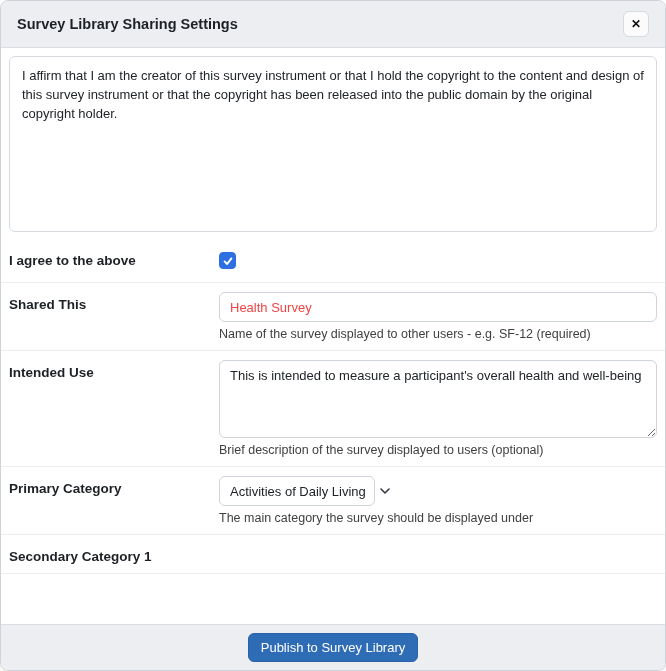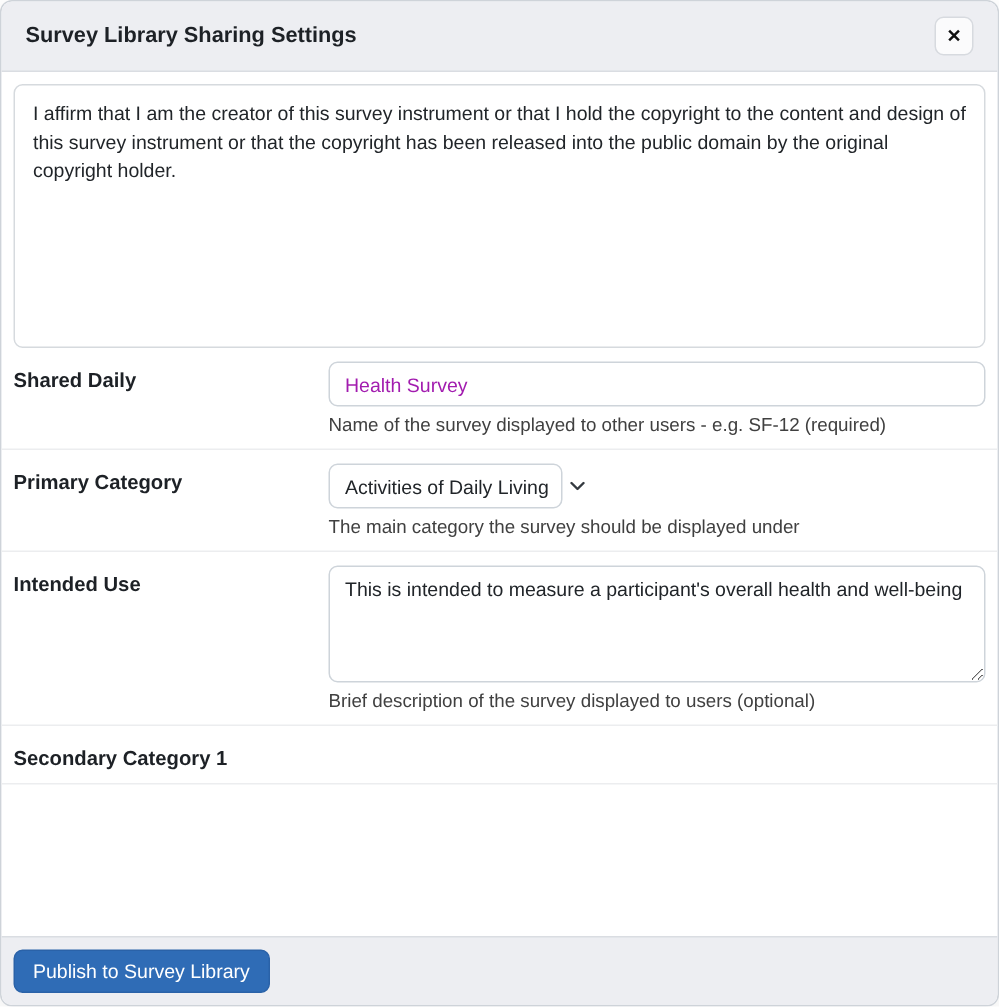--- a/index.html
+++ b/index.html
@@ -70,21 +70,21 @@
     border: 1px solid #2d6fe0;
     border-radius: 4px;
     display: flex; align-items: center; justify-content: center;
     cursor: pointer;
   }
   
   .text-input {
     width: 100%; height: 30px;
     border: 1px solid #ced4da; border-radius: 6px;
     padding: 4px 10px;
-    font-size: 13px; color: #a21caf;
+    font-size: 13px; color: #ef4444;
     font-family: "Liberation Sans", sans-serif;
     outline: none; background: #fff;
   }
   .textarea {
     width: 100%; height: 78px;
     border: 1px solid #ced4da; border-radius: 6px;
     padding: 6px 10px;
     font-size: 13px; color: #212529; line-height: 1.4;
     font-family: "Liberation Sans", sans-serif;
     resize: vertical; outline: none; background: #fff;
@@ -103,21 +103,21 @@
     white-space: nowrap;
   }
   .select .chev { margin-left: 14px; flex: 0 0 auto; display: flex; }
   .sel-primary { width: 156px; }
   .sel-secondary { width: 178px; }
   
   .modal-footer {
     flex: 0 0 44px;
     background: #edeef2;
     border-top: 1px solid #dadde2;
-    display: flex; align-items: center; justify-content: flex-start;
+    display: flex; align-items: center; justify-content: center;
     padding: 8px;
   }
   .publish-btn {
     background: #2f6cb6;
     border: 1px solid #2a62a8;
     color: #fff;
     font-size: 13px;
     font-family: "Liberation Sans", sans-serif;
     padding: 6px 12px;
     border-radius: 6px;
@@ -135,53 +135,63 @@
       <span>✕</span>
     </button>
   </div>
 
   <div class="modal-body">
 
     <div class="box-wrap">
       <div class="affirm-box">I affirm that I am the creator of this survey instrument or that I hold the copyright to the content and design of this survey instrument or that the copyright has been released into the public domain by the original copyright holder.</div>
     </div>
 
-
-    <div class="form-row">
-      <div class="form-label">Shared Daily</div>
+    <div class="form-row row-agree">
+      <div class="form-label">I agree to the above</div>
+      <div class="form-control-col">
+        <div class="checkbox" role="checkbox" aria-checked="true">
+          <svg width="12" height="12" viewBox="0 0 14 14">
+            <path d="M3 7.5 L6 10.5 L11 4" stroke="#ffffff" stroke-width="2.2" fill="none" stroke-linecap="round" stroke-linejoin="round"></path>
+          </svg>
+        </div>
+      </div>
+    </div>
+
+    <div class="form-row">
+      <div class="form-label">Shared This</div>
       <div class="form-control-col">
         <input class="text-input" type="text" value="Health Survey" style="">
         <div class="help-text">Name of the survey displayed to other users - e.g. SF-12 (required)</div>
+      </div>
+    </div>
+
+    <div class="form-row">
+      <div class="form-label">Intended Use</div>
+      <div class="form-control-col">
+        <textarea class="textarea" style="">This is intended to measure a participant's overall health and well-being</textarea>
+        <div class="help-text">Brief description of the survey displayed to users (optional)</div>
       </div>
     </div>
 
     <div class="form-row">
       <div class="form-label">Primary Category</div>
       <div class="form-control-col">
         <div class="select sel-primary" role="combobox">
           <span>Activities of Daily Living</span>
           <span class="chev">
             <svg width="10" height="6" viewBox="0 0 10 6">
                 <path d="M1 1 L5 5 L9 1" stroke="#343a40" stroke-width="1.6" fill="none" stroke-linecap="round" stroke-linejoin="round"></path>
               </svg>
           </span>
         </div>
         <div class="help-text">The main category the survey should be displayed under</div>
       </div>
     </div>
 
     <div class="form-row">
-      <div class="form-label">Intended Use</div>
-      <div class="form-control-col">
-        <textarea class="textarea" style="">This is intended to measure a participant's overall health and well-being</textarea>
-        <div class="help-text">Brief description of the survey displayed to users (optional)</div>
-      </div>
-    </div>
-
-    <div class="form-row">
       <div class="form-label">Secondary Category 1</div>
     </div>
 
 
     <div class="form-row">
       
       
     </div>
 
   </div>

